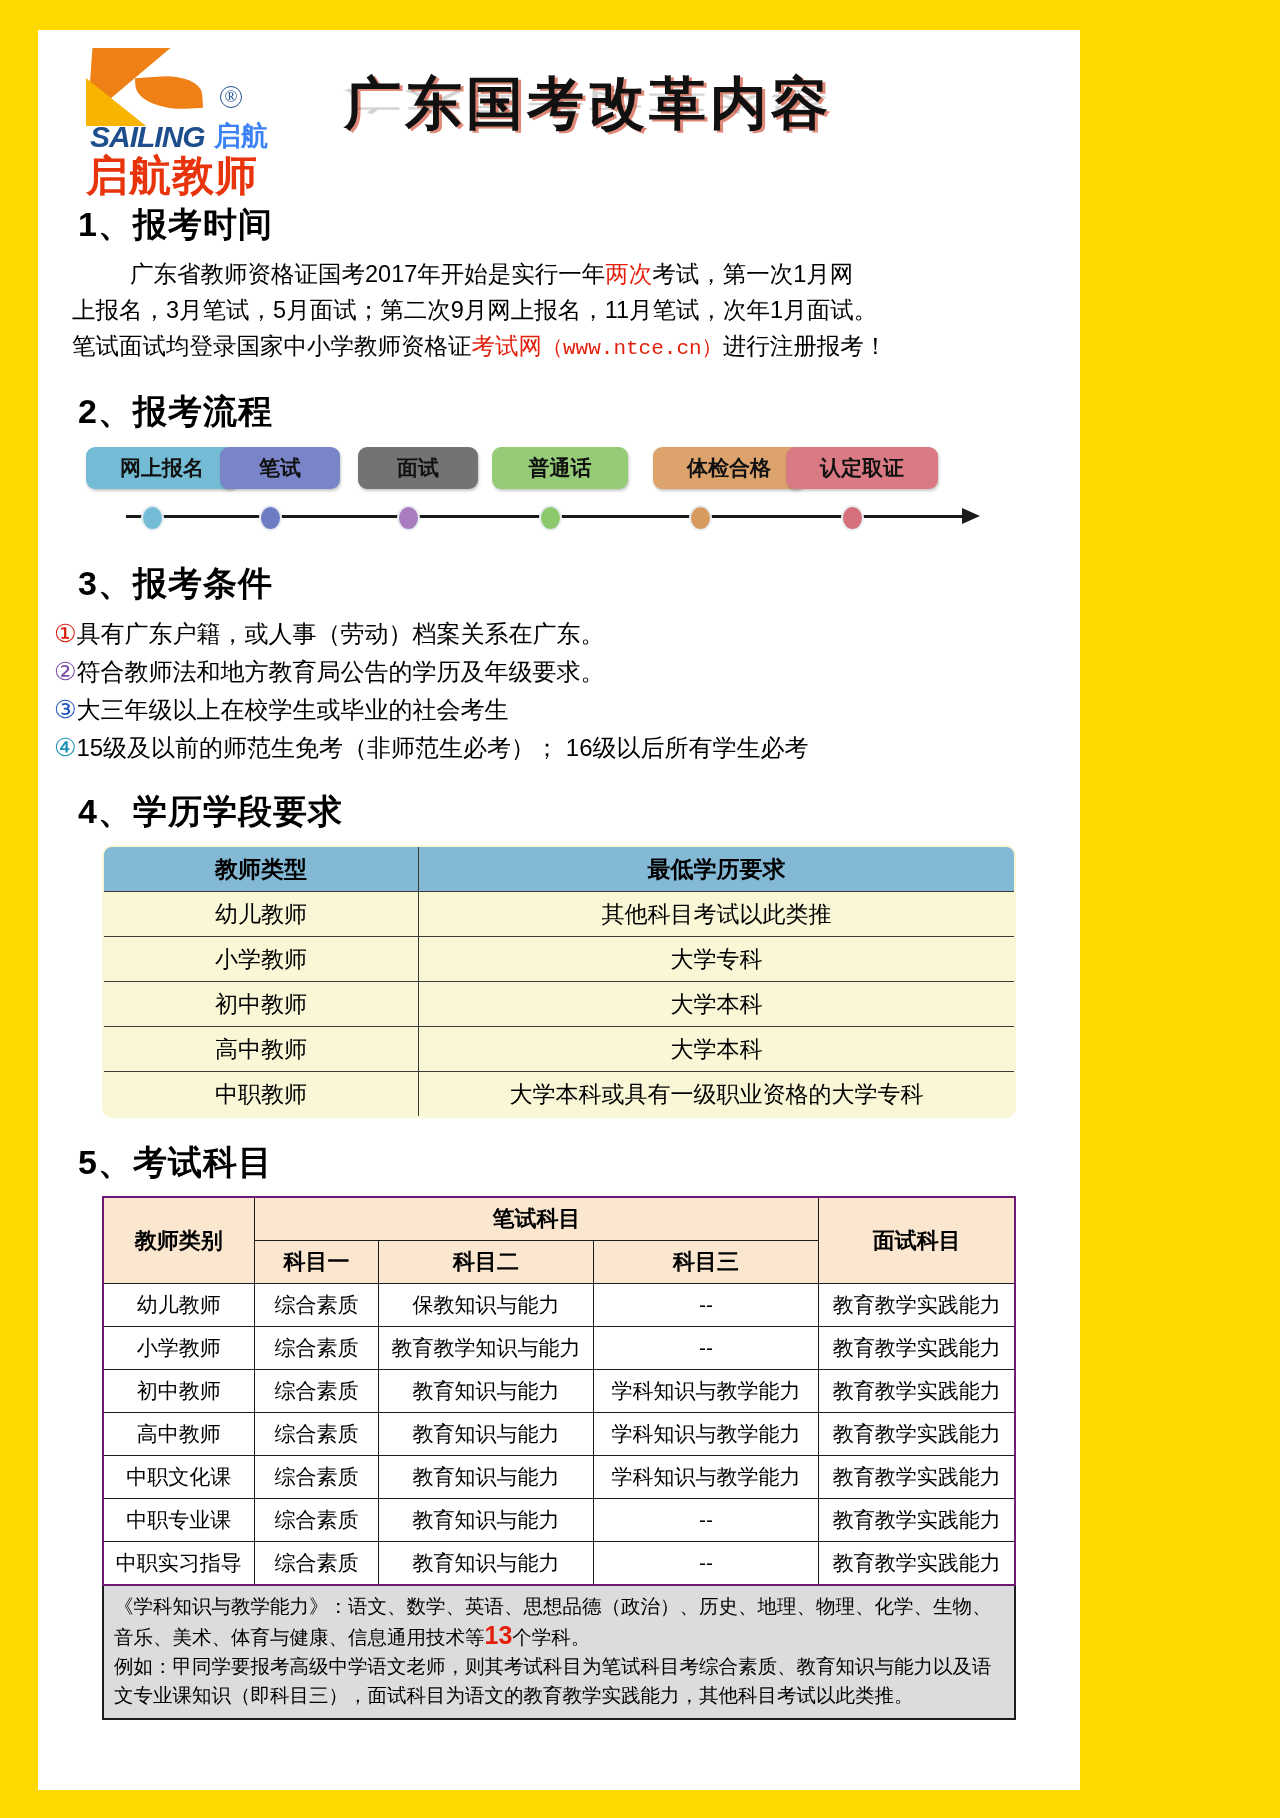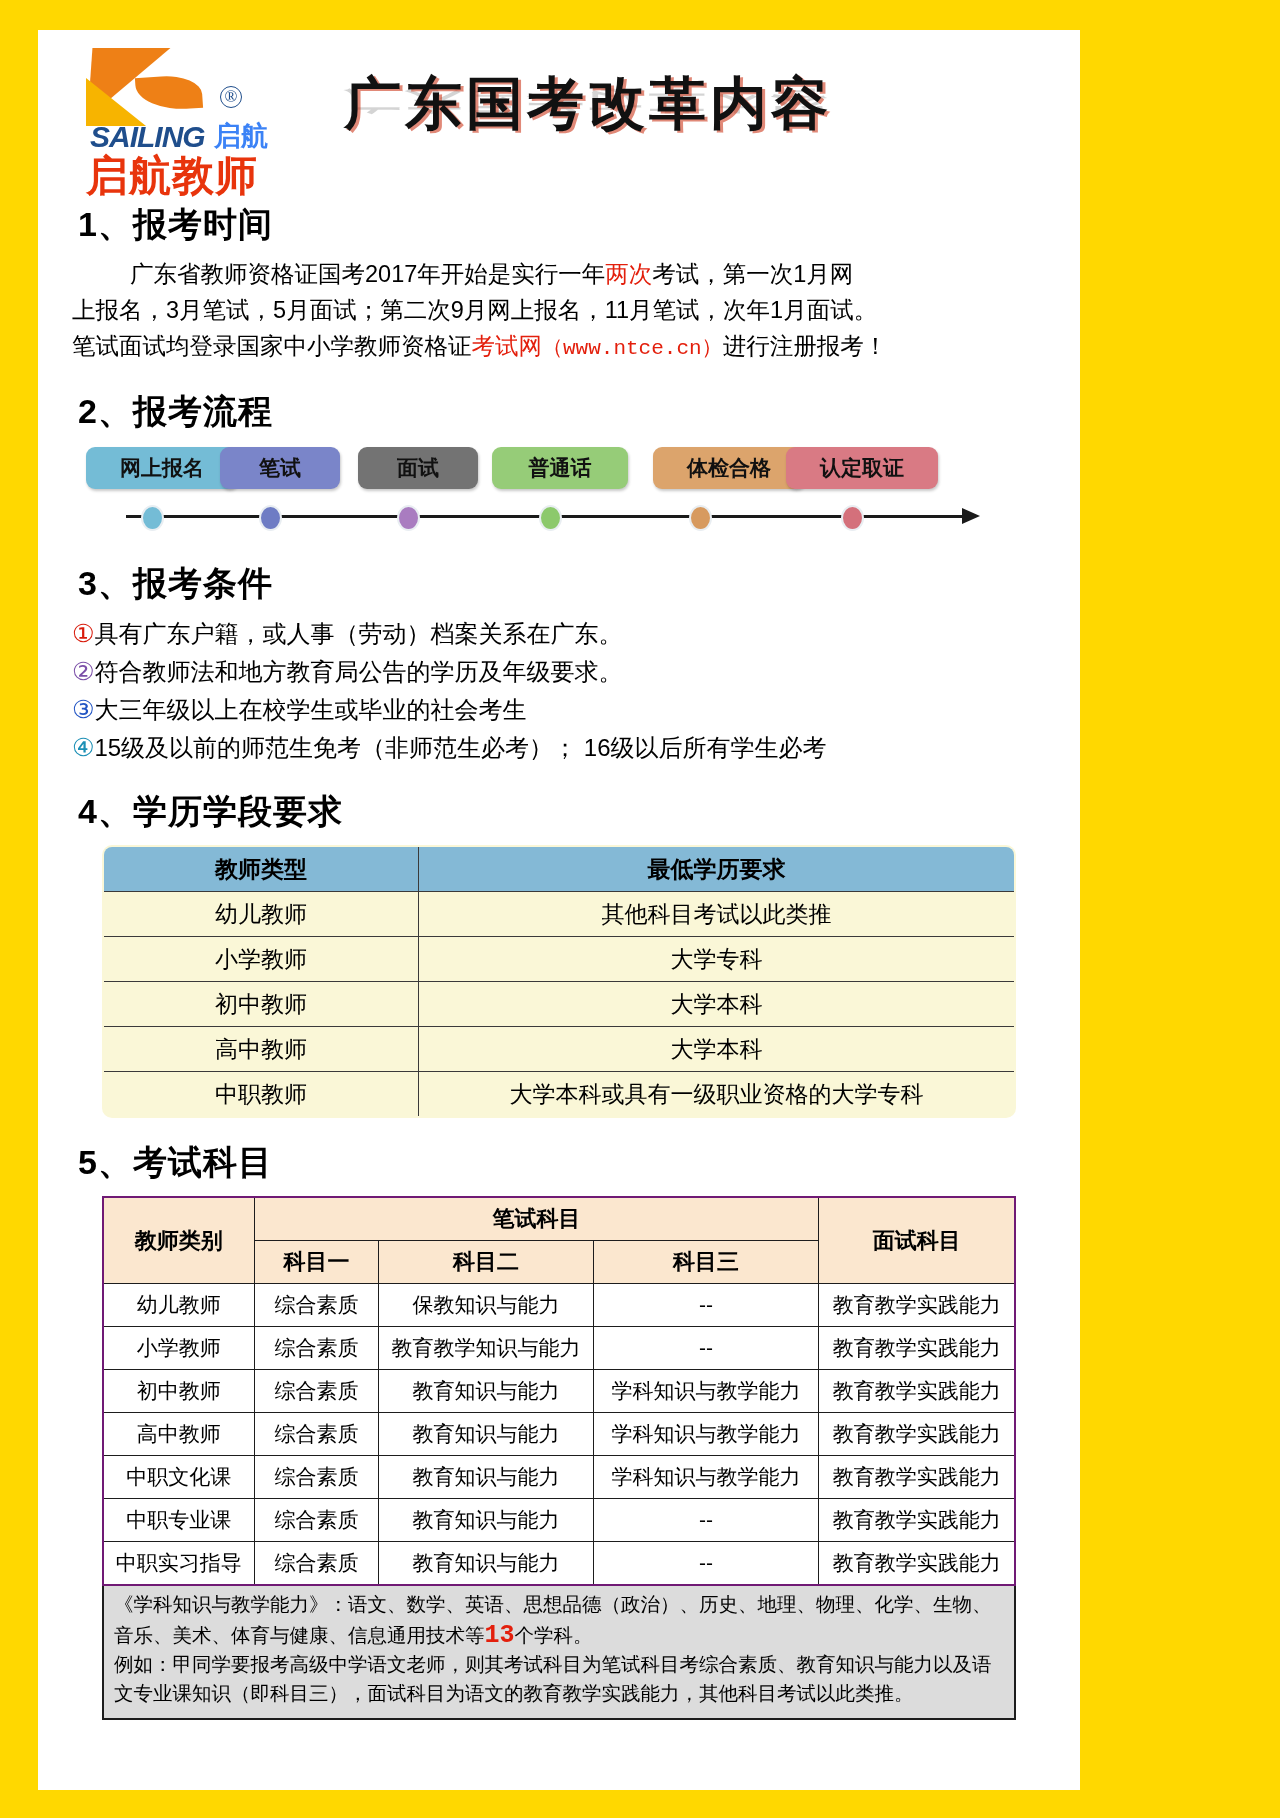--- a/index.html
+++ b/index.html
@@ -109,21 +109,21 @@
     border-left:18px solid #1a1a1a;
     border-top:8px solid transparent;
     border-bottom:8px solid transparent;
   }
   .dot{
     position:absolute;top:62px;width:19px;height:22px;border-radius:50%;
     border:2px solid #e9eef2;
   }
   
   .cond{
-    font-size:24px;line-height:38px;color:#000;margin-left:34px;
+    font-size:24px;line-height:38px;color:#000;margin-left:16px;
   }
   .cnum{font-size:25px;font-family:"DejaVu Sans",sans-serif;}
   .c1{color:#D81B0B;}.c2{color:#7B4FA8;}.c3{color:#2255C4;}.c4{color:#1B8FB5;}
   
   .tbl-deg{
     margin:10px auto 0 auto;width:914px;
     border-collapse:collapse;
     border:2px solid #262626;
     border-radius:10px;
     overflow:hidden;
@@ -155,21 +155,20 @@
   }
   .tbl-sub tr.hd td{background:#FBE7CF;font-weight:bold;font-size:22px;}
   .note{
     margin:0 auto;width:914px;
     border:2px solid #1d1d1d;border-top:none;
     background:#DCDCDC;
     font-size:19.5px;line-height:29px;
     color:#000;
     padding:6px 13px 8px 10px;
     box-sizing:border-box;
-    font-family:Liberation Mono, monospace;
   }
   .note .big-red{color:#E31F0C;font-size:25px;font-weight:bold;}
 </style>
 </head>
 <body>
 
 <div class="page">
 
   <div class="header">
 

